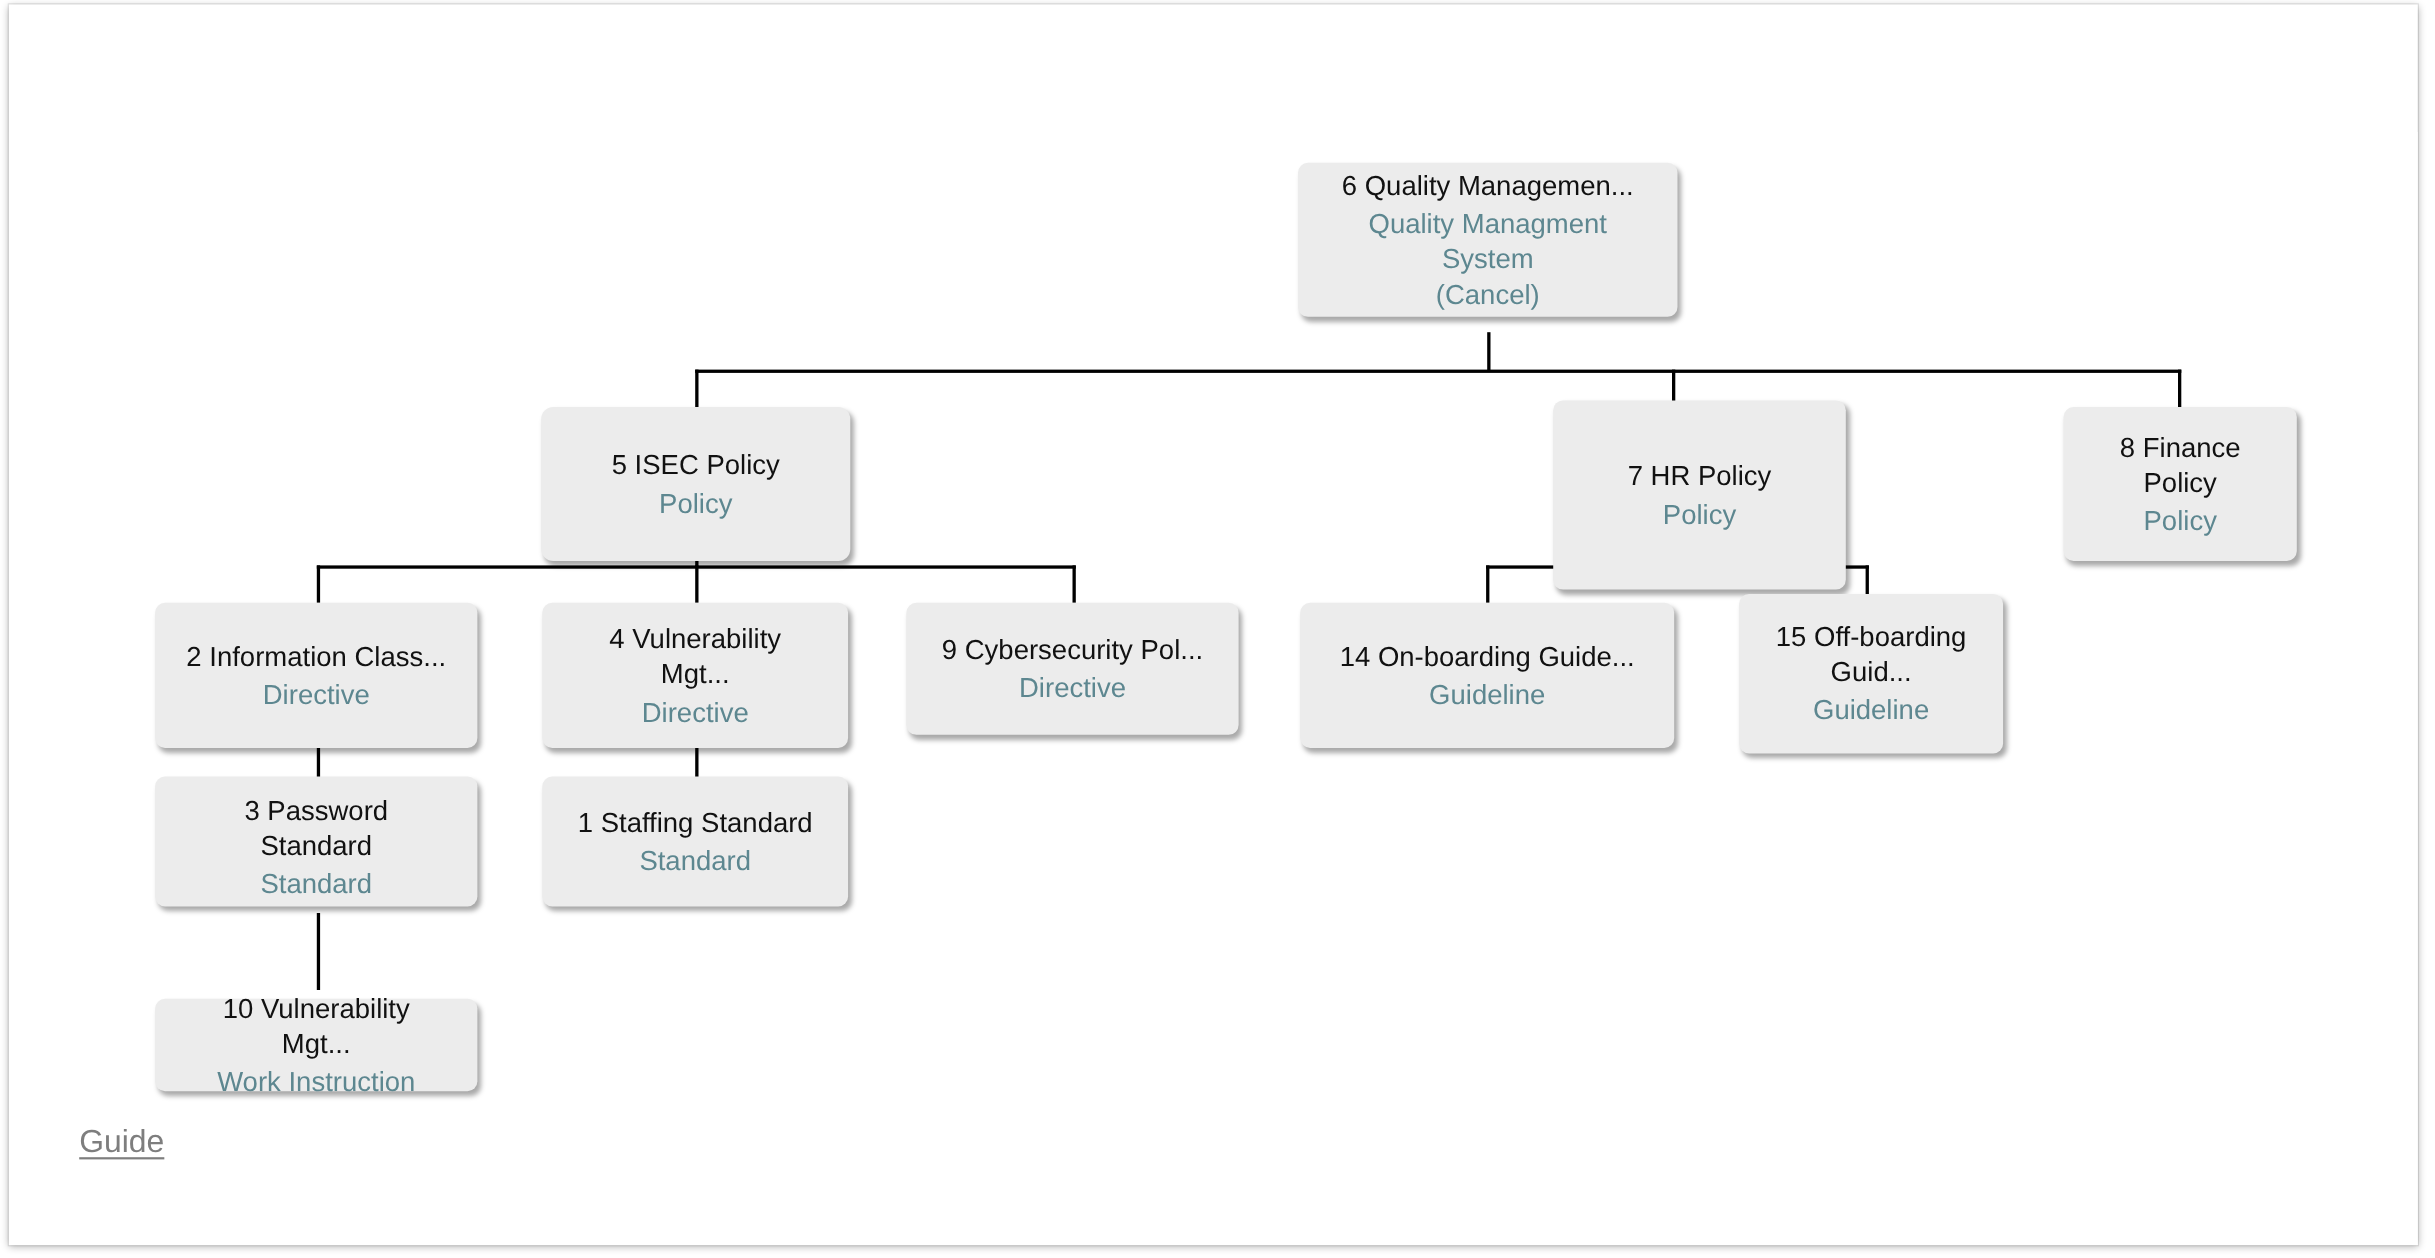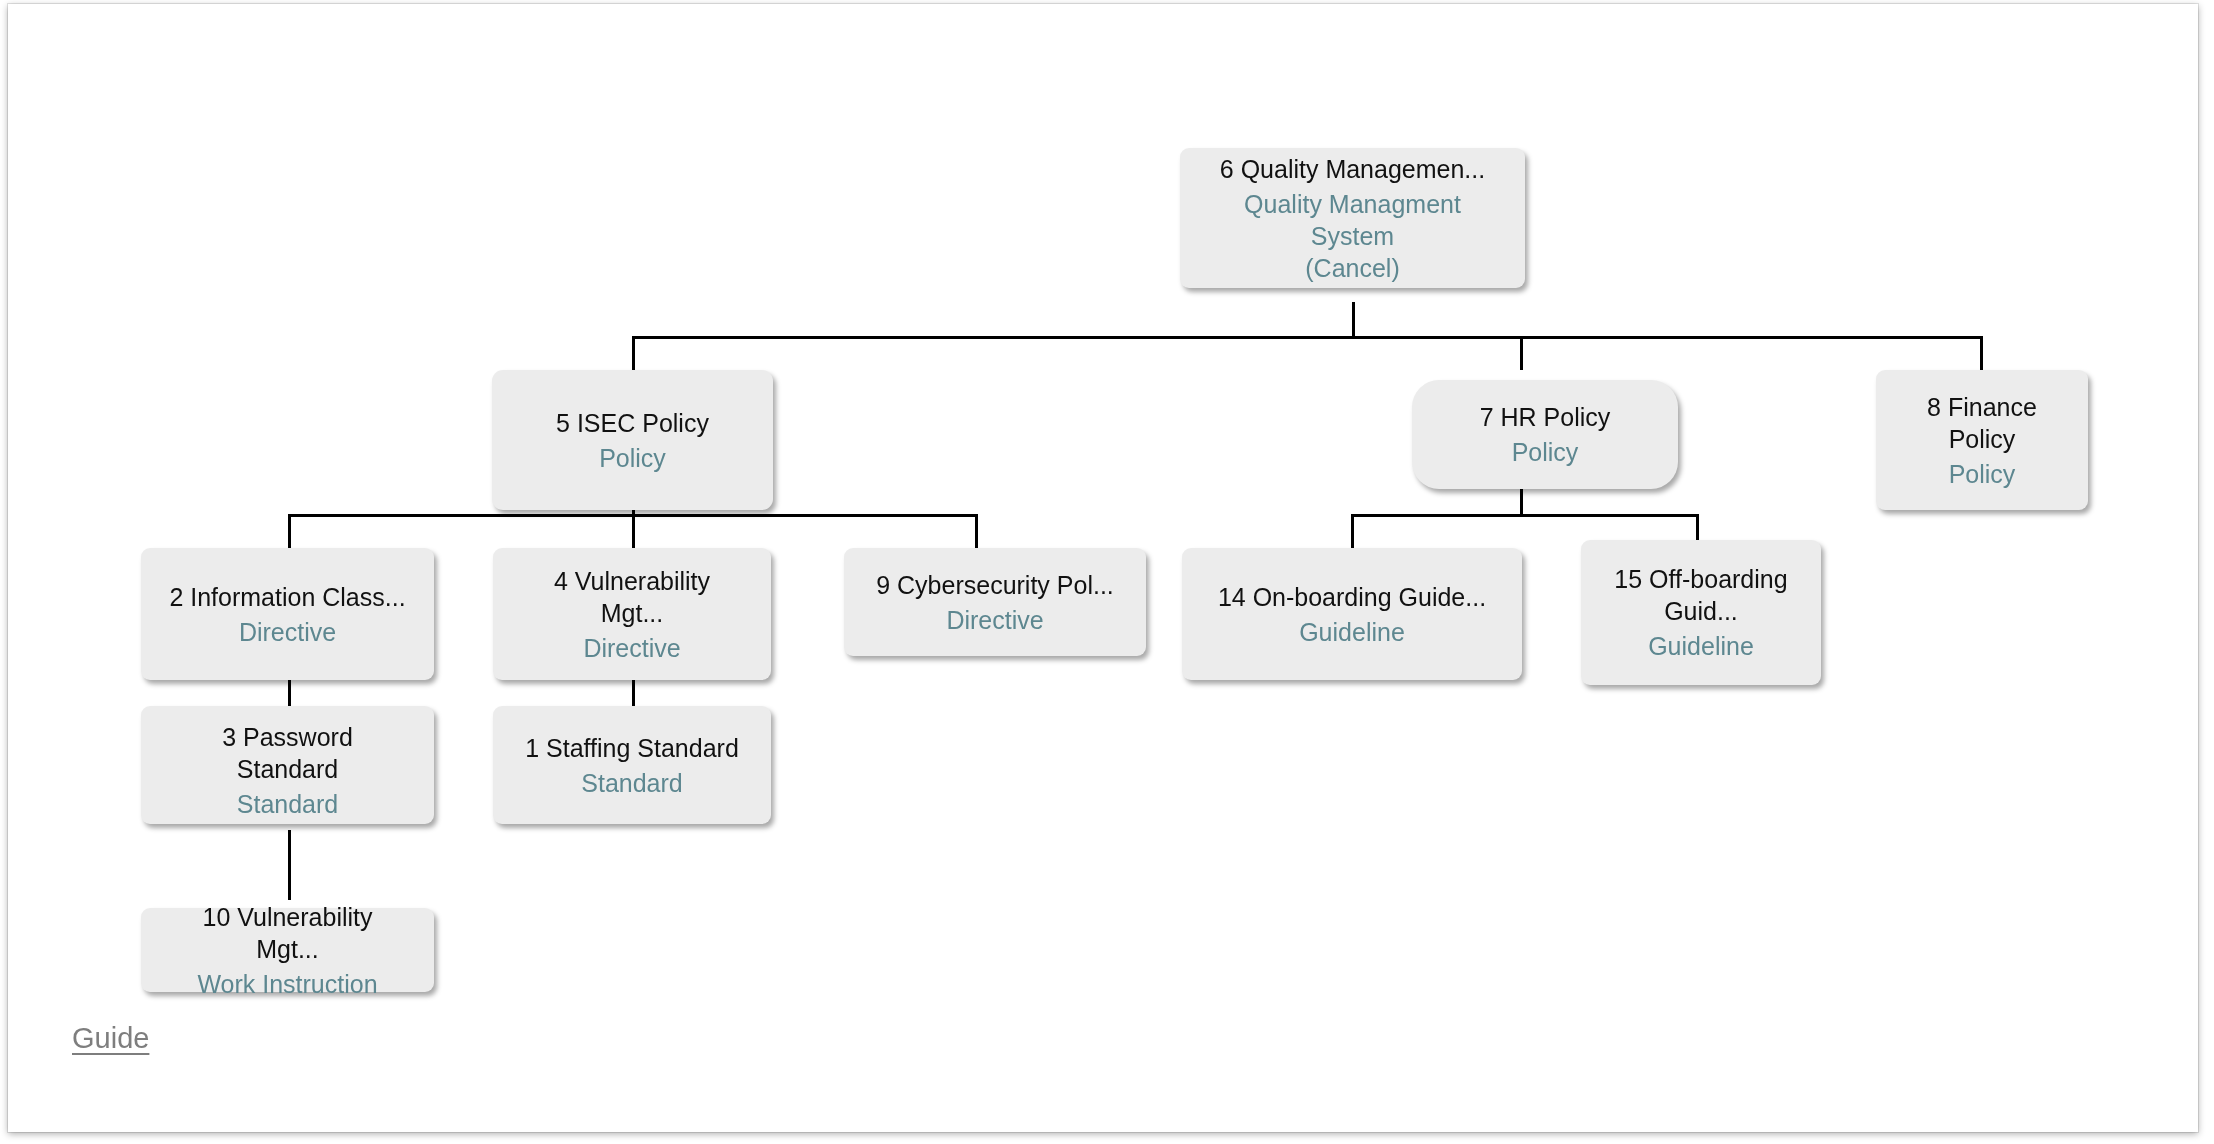--- a/index.html
+++ b/index.html
@@ -150,42 +150,42 @@
       <div class="title">6 Quality Managemen...</div>
       <div class="subtitle">Quality Managment System
 (Cancel)</div>
     </div>
 
     <div class="node" style="left:484px; top:250px; width:281px; height:140px;border-radius:11px;">
       <div class="title">5 ISEC Policy</div>
       <div class="subtitle">Policy</div>
     </div>
 
-    <div class="node" style="left:1404px; top:260px; width:266px; height:109px;border-radius:27px;">
+    <div class="node" style="left:1404px; top:244px; width:266px; height:172px;">
       <div class="title">7 HR Policy</div>
       <div class="subtitle">Policy</div>
     </div>
 
     <div class="node" style="left:1868px; top:250px; width:212px; height:140px;">
       <div class="title">8 Finance
 Policy</div>
       <div class="subtitle">Policy</div>
     </div>
 
     <div class="node" style="left:133px; top:428px; width:293px; height:132px;">
       <div class="title">2 Information Class...</div>
       <div class="subtitle">Directive</div>
     </div>
 
     <div class="node" style="left:485px; top:428px; width:278px; height:132px;">
       <div class="title">4 Vulnerability Mgt...</div>
       <div class="subtitle">Directive</div>
     </div>
 
-    <div class="node" style="left:816px; top:428px; width:302px; height:108px;margin-left:20px;">
+    <div class="node" style="left:816px; top:428px; width:302px; height:120px;">
       <div class="title">9 Cybersecurity Pol...</div>
       <div class="subtitle">Directive</div>
     </div>
 
     <div class="node" style="left:1174px; top:428px; width:340px; height:132px;">
       <div class="title">14 On-boarding Guide...</div>
       <div class="subtitle">Guideline</div>
     </div>
 
     <div class="node" style="left:1573px; top:420px; width:240px; height:145px;">

